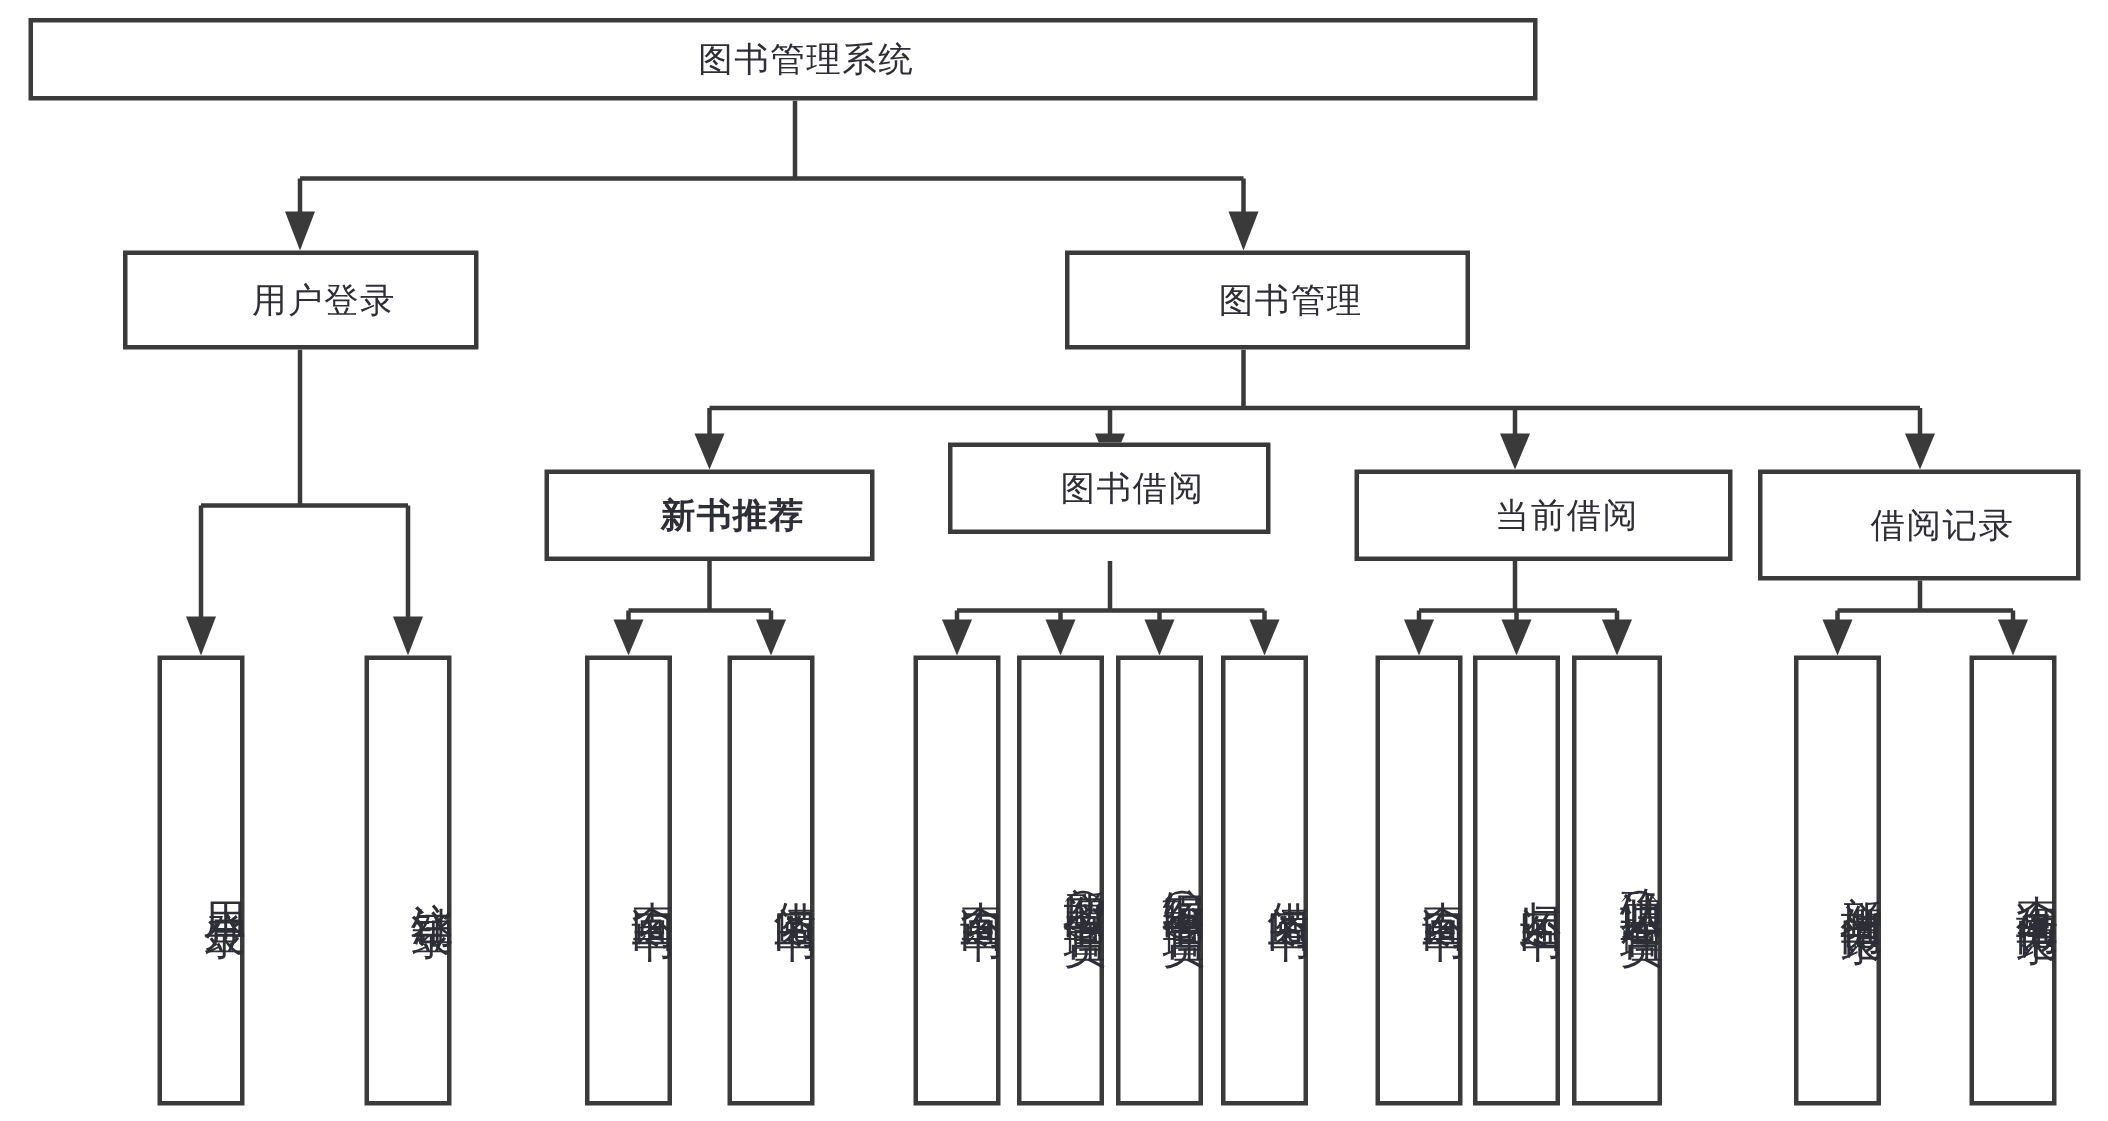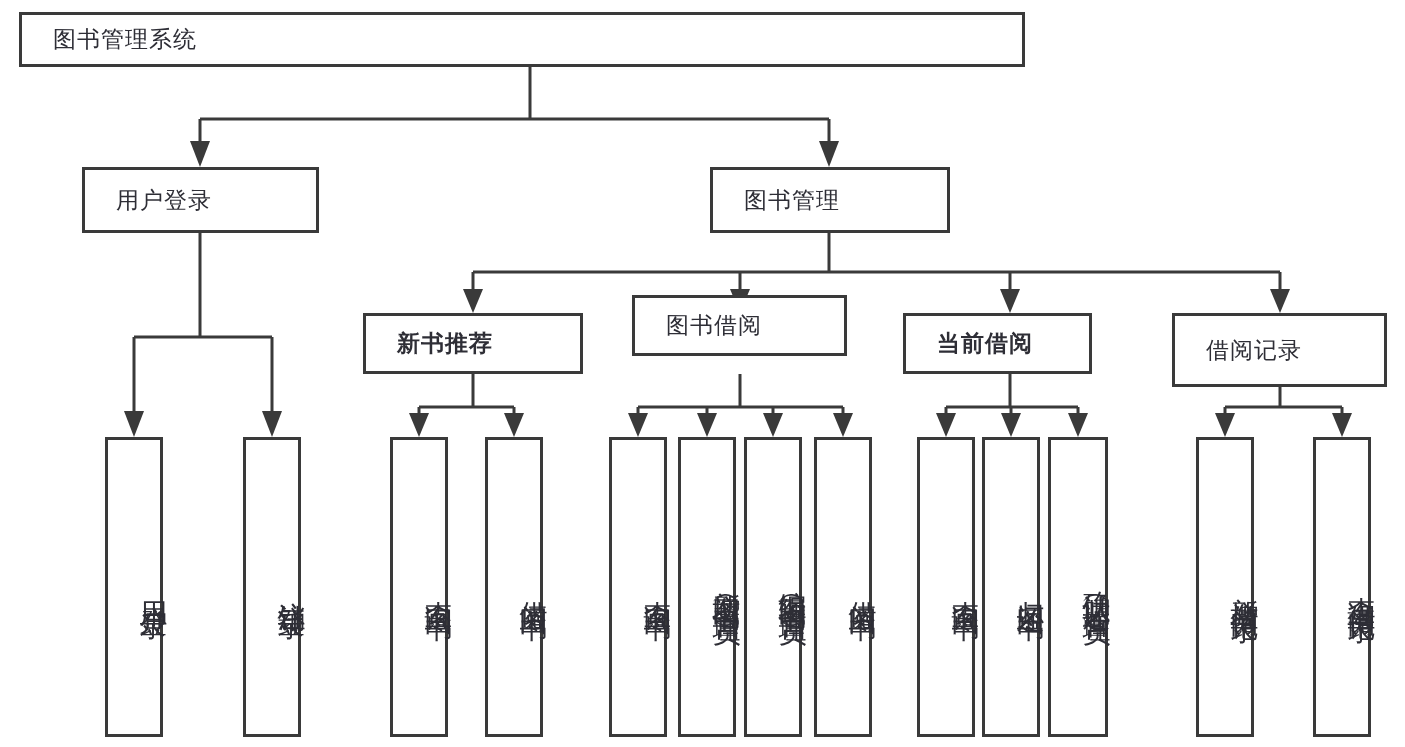--- a/index.html
+++ b/index.html
@@ -3,35 +3,35 @@
 <meta charset="utf-8">
 <style>
   html,body{margin:0;padding:0;background:#ffffff;}
   #canvas{
     position:relative;width:1405px;height:747px;background:#ffffff;overflow:hidden;
     font-family:"Liberation Sans","DejaVu Sans",sans-serif;
   }
   #wires{position:absolute;left:0;top:0;pointer-events:none;}
   .node{
     position:absolute;background:#ffffff;border:3px solid #3a3a3a;box-sizing:border-box;
-    display:flex;align-items:center;justify-content:flex-start;padding-left:31px;
+    display:flex;align-items:center;justify-content:center;padding-left:31px;
   }
   .hl{font-size:23px;letter-spacing:1px;color:#2e2e36;white-space:nowrap;}
   .vl{
     writing-mode:vertical-rl;text-orientation:mixed;
     font-size:28px;line-height:1;letter-spacing:4px;color:#2e2e36;
   }
   .leaf{top:437px;width:58px;height:300px;}
   
   .p-root{left:19px;top:12px;width:1006px;height:55px;}
   .p-l2a{left:82px;top:167px;width:237px;height:66px;}
-  .p-l2b{left:710px;top:167px;width:240px;height:66px;}
+  .p-l2b{left:710px;top:167px;width:270px;height:66px;}
   .p-l3a{left:363px;top:313px;width:220px;height:61px;font-weight:bold;}
   .p-l3b{left:632px;top:295px;width:215px;height:61px;}
-  .p-l3c{left:903px;top:313px;width:189px;height:61px;font-weight:bold;}
+  .p-l3c{left:903px;top:313px;width:252px;height:61px;}
   .p-l3d{left:1172px;top:313px;width:215px;height:74px;}
   
   .p-u1{left:105px;} .p-u2{left:243px;}
   .p-n1{left:390px;} .p-n2{left:485px;}
   .p-b1{left:609px;} .p-b2{left:678px;} .p-b3{left:744px;} .p-b4{left:814px;}
   .p-c1{left:917px;} .p-c2{left:982px;} .p-c3{left:1048px;width:60px;}
   .p-r1{left:1196px;} .p-r2{left:1313px;}
   .watermark{
     position:absolute;right:14px;bottom:3px;font-size:20px;letter-spacing:1px;
     color:rgba(150,150,150,0.82);white-space:nowrap;

